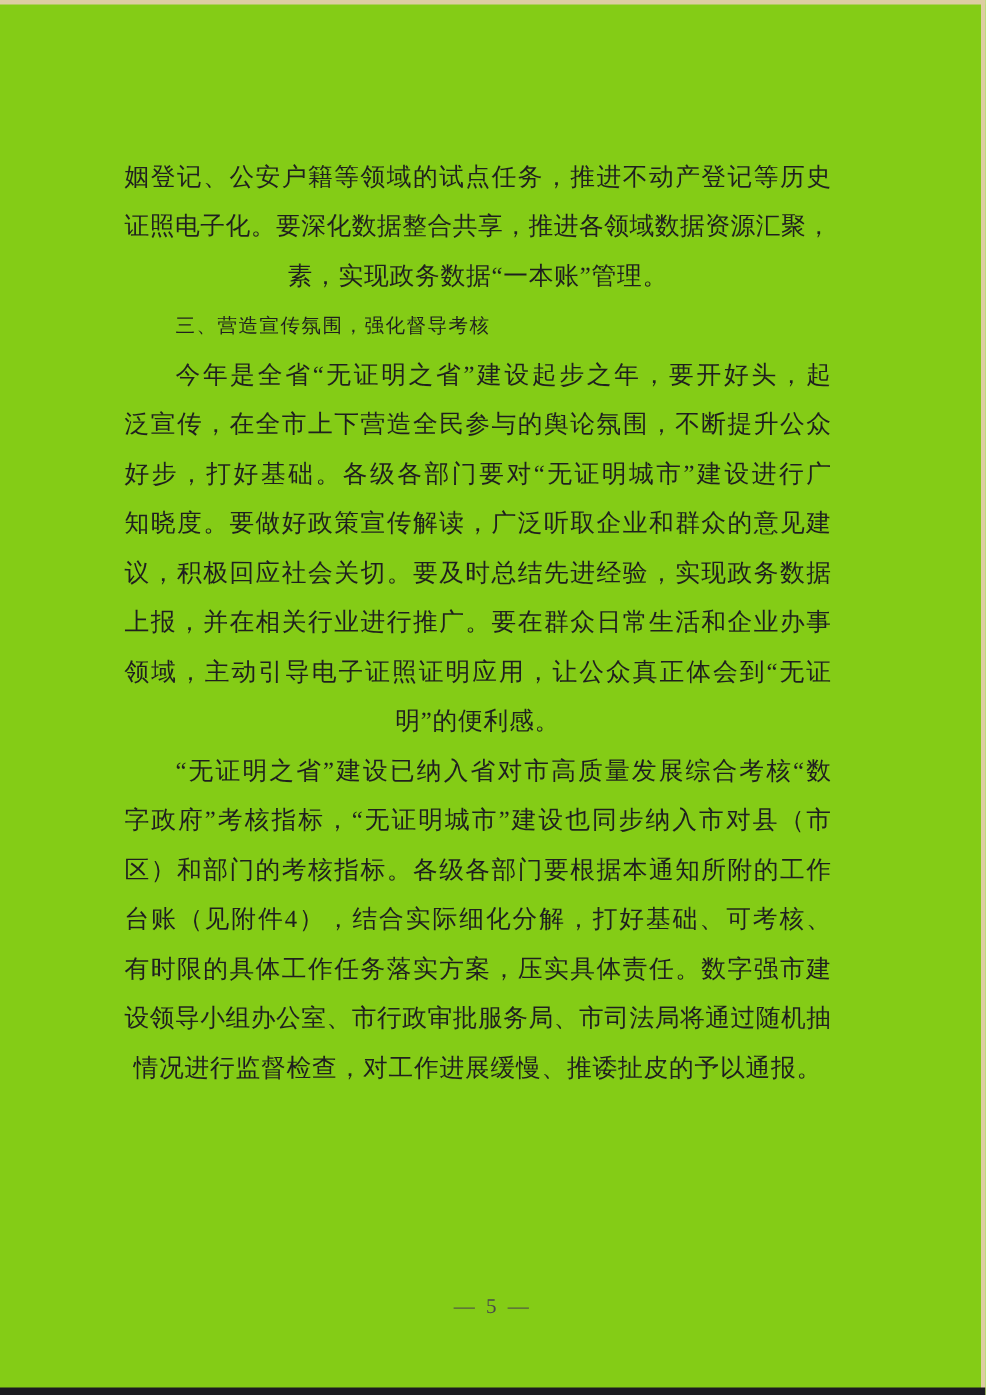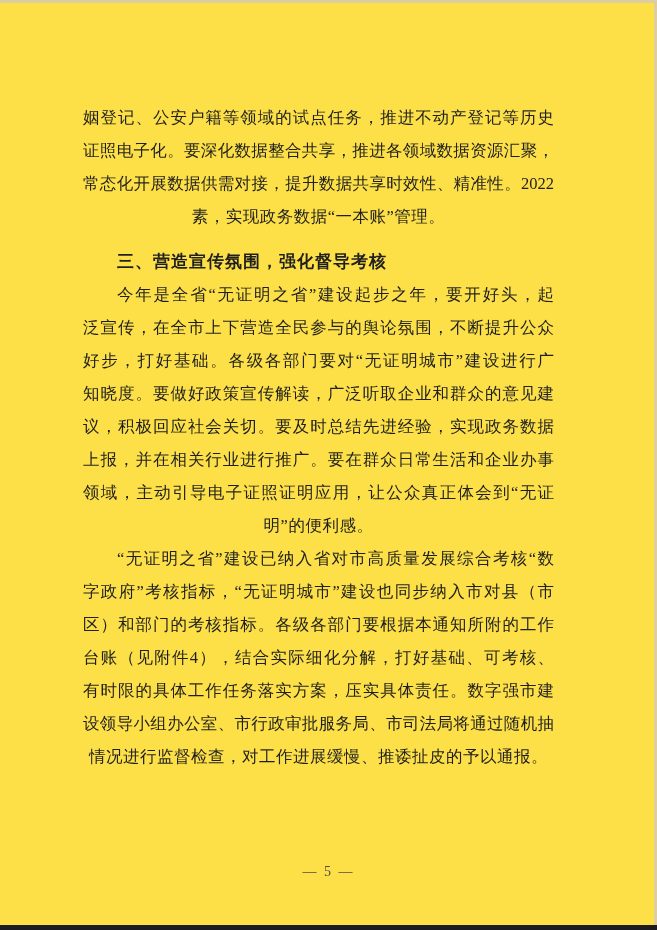--- a/index.html
+++ b/index.html
@@ -5,21 +5,21 @@
   * { margin: 0; padding: 0; box-sizing: border-box; }
   html, body { background: #ffffff; }
   body {
     width: 657px; height: 930px;
     font-family: "Liberation Serif", "DejaVu Serif", serif;
     overflow: hidden;
   }
   .page {
     position: relative;
     width: 657px; height: 930px;
-    background: #fde047;
+    background: #84cc16;
     overflow: hidden;
   }
   
   .edge-top    { position: absolute; top: 0; left: 0; right: 0; height: 3px; background: #ddcda3; }
   .edge-right  { position: absolute; top: 0; right: 0; width: 3px; bottom: 0; background: #ddcda3; }
   .edge-bottom { position: absolute; bottom: 0; left: 0; right: 0; height: 5px; background: #1b1b20; }
 
   .text-block {
     position: absolute;
     left: 83px; top: 101px;
@@ -38,25 +38,24 @@
     text-align-last: justify;
     text-justify: inter-character;
   }
   .line.plain {
     text-align: center;
     letter-spacing: 0.5px;
   }
   .line.indent { padding-left: 34px; }
   .line.heading {
     font-family: "Liberation Sans", "DejaVu Sans", sans-serif;
-    font-weight: bold;
-    font-size: 17px;
+    font-weight: normal;
+    font-size: 13px;
     text-align: left;
     letter-spacing: 1px;
-    margin-top: 12px;
   }
   .footer {
     position: absolute;
     left: 0; right: 0;
     top: 862px;
     text-align: center;
     font-size: 14px;
     line-height: 20px;
     color: #4a4a4a;
     letter-spacing: 2px;
@@ -68,21 +67,20 @@
 
 <div class="page">
 
   <div class="edge-top"></div>
   <div class="edge-right"></div>
   <div class="edge-bottom"></div>
 
   <div class="text-block">
     <div class="line justify">姻登记、公安户籍等领域的试点任务，推进不动产登记等历史</div>
     <div class="line justify">证照电子化。要深化数据整合共享，推进各领域数据资源汇聚，</div>
-    <div class="line justify">常态化开展数据供需对接，提升数据共享时效性、精准性。2022</div>
     <div class="line plain">素，实现政务数据“一本账”管理。</div>
     <div class="line heading indent">三、营造宣传氛围，强化督导考核</div>
     <div class="line justify indent">今年是全省“无证明之省”建设起步之年，要开好头，起</div>
     <div class="line justify">泛宣传，在全市上下营造全民参与的舆论氛围，不断提升公众</div>
     <div class="line justify">好步，打好基础。各级各部门要对“无证明城市”建设进行广</div>
     <div class="line justify">知晓度。要做好政策宣传解读，广泛听取企业和群众的意见建</div>
     <div class="line justify">议，积极回应社会关切。要及时总结先进经验，实现政务数据</div>
     <div class="line justify">上报，并在相关行业进行推广。要在群众日常生活和企业办事</div>
     <div class="line justify">领域，主动引导电子证照证明应用，让公众真正体会到“无证</div>
     <div class="line plain">明”的便利感。</div>

